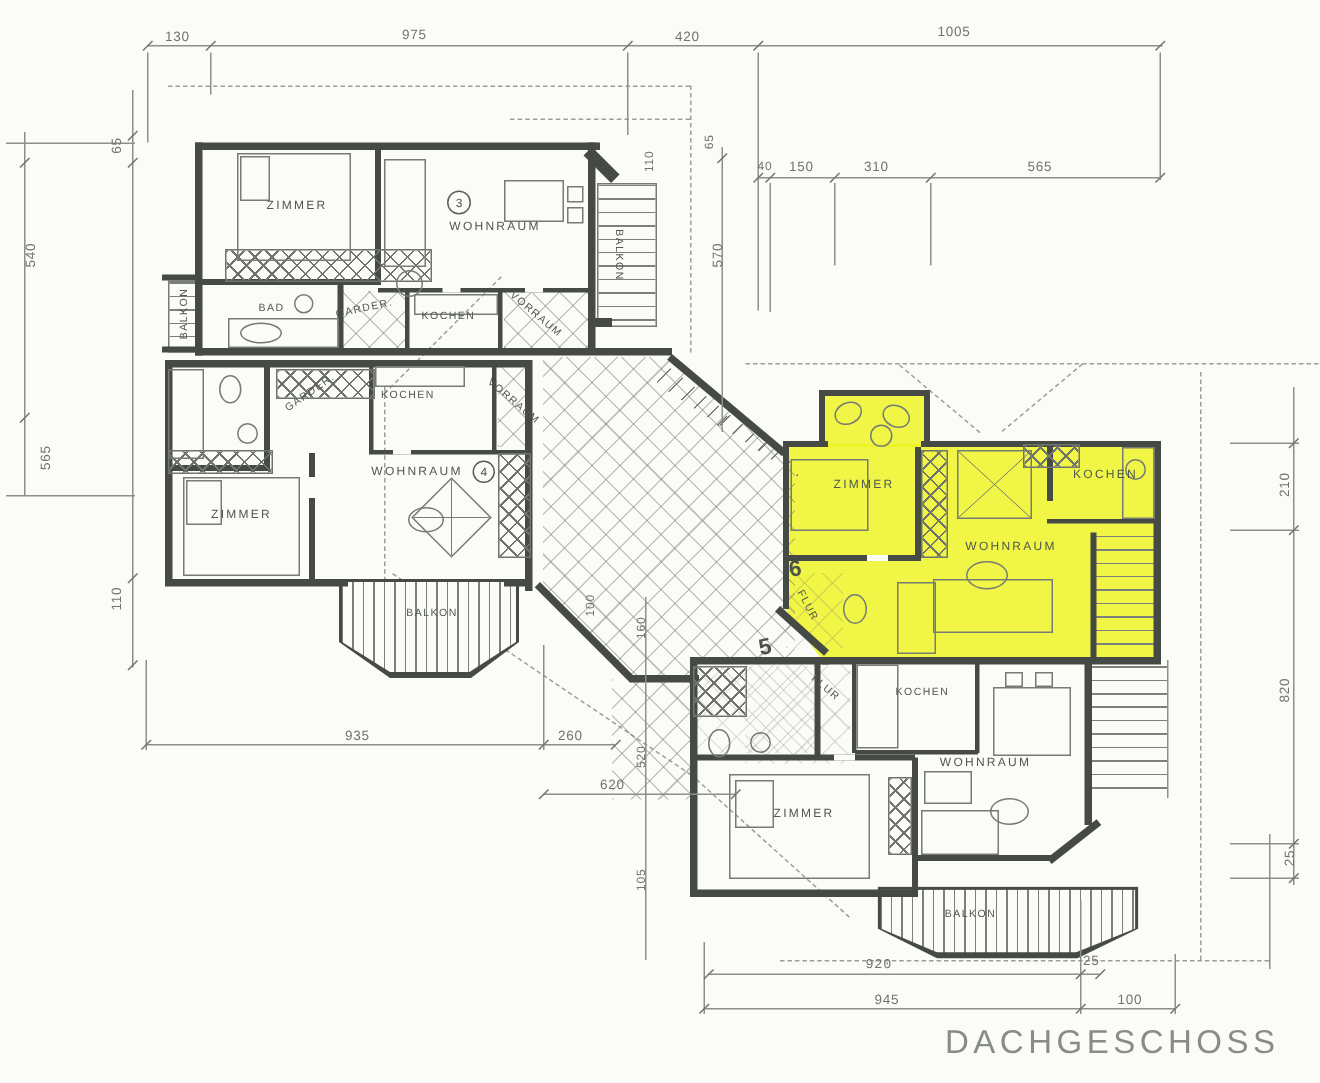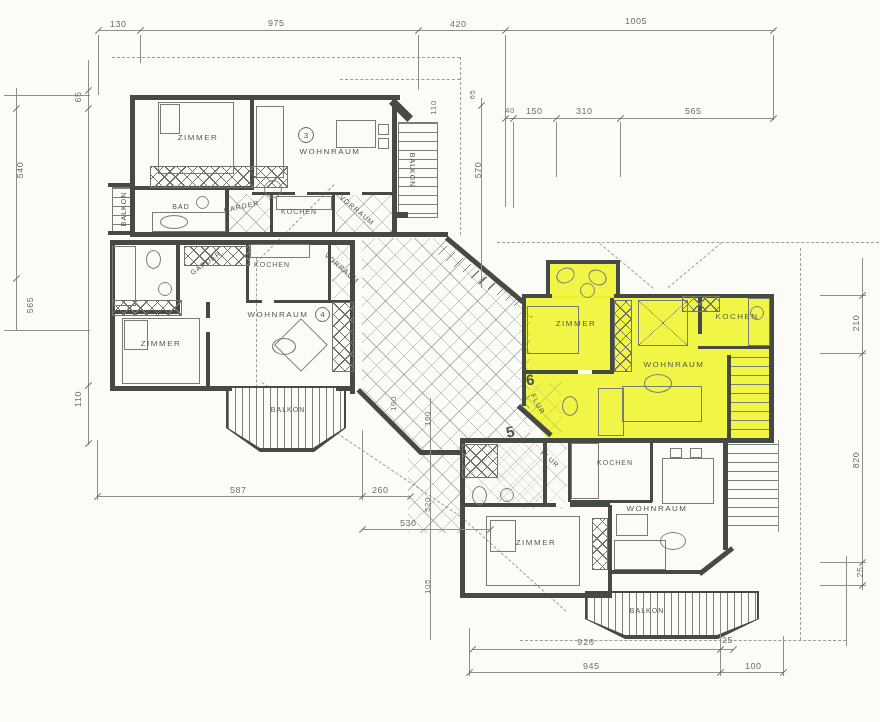--- a/index.html
+++ b/index.html
@@ -312,26 +312,27 @@
   <div class="dim" style="left:72px;top:92px;transform:rotate(-90deg);">65</div>
   <div class="dim" style="left:12px;top:165px;transform:rotate(-90deg);">540</div>
   <div class="dim" style="left:22px;top:300px;transform:rotate(-90deg);">565</div>
   <div class="dim" style="left:70px;top:394px;transform:rotate(-90deg);">110</div>
   <div class="dim" style="left:426px;top:103px;transform:rotate(-90deg);font-size:8px;">110</div>
   <div class="dim" style="left:468px;top:90px;transform:rotate(-90deg);font-size:8px;">65</div>
   <div class="dim" style="left:470px;top:165px;transform:rotate(-90deg);">570</div>
   <div class="dim" style="left:848px;top:318px;transform:rotate(-90deg);">210</div>
   <div class="dim" style="left:848px;top:455px;transform:rotate(-90deg);">820</div>
   <div class="dim" style="left:854px;top:567px;transform:rotate(-90deg);">25</div>
-  <div class="dim" style="left:230px;top:485px;">587</div>
+  <div class="dim" style="left:230px;top:485px;">935</div>
   <div class="dim" style="left:372px;top:485px;">260</div>
-  <div class="dim" style="left:400px;top:518px;">530</div>
+  <div class="dim" style="left:400px;top:518px;">620</div>
   <div class="dim" style="left:386px;top:399px;transform:rotate(-90deg);font-size:8px;">100</div>
   <div class="dim" style="left:420px;top:414px;transform:rotate(-90deg);font-size:8px;">160</div>
   <div class="dim" style="left:420px;top:500px;transform:rotate(-90deg);font-size:8px;">520</div>
   <div class="dim" style="left:420px;top:582px;transform:rotate(-90deg);font-size:8px;">105</div>
   <div class="dim" style="left:577px;top:638px;font-family:Liberation Mono, monospace;">920</div>
   <div class="dim" style="left:722px;top:635px;">25</div>
   <div class="dim" style="left:583px;top:661px;">945</div>
   <div class="dim" style="left:745px;top:661px;">100</div>
 
+  <div class="title" style="left:630px;top:682px;">DACHGESCHOSS</div>
 
 </div>
 
 </body></html>

